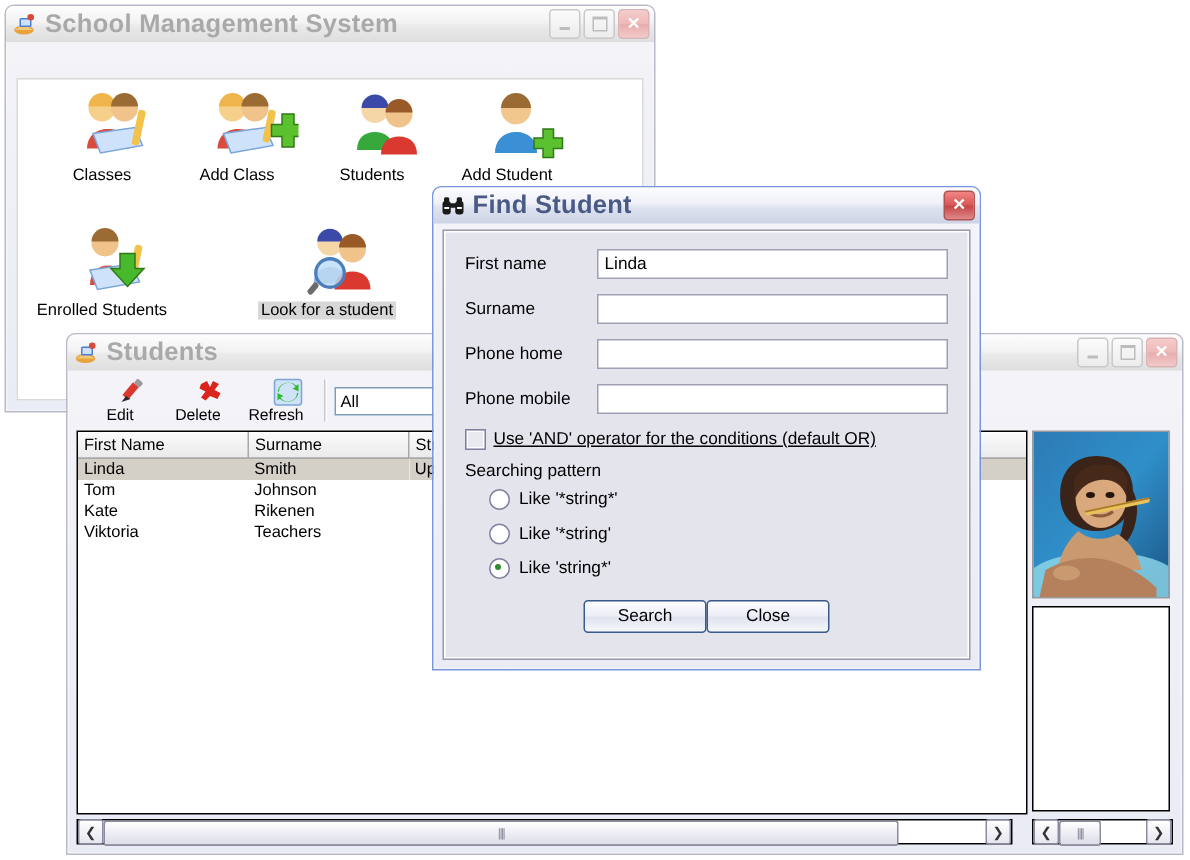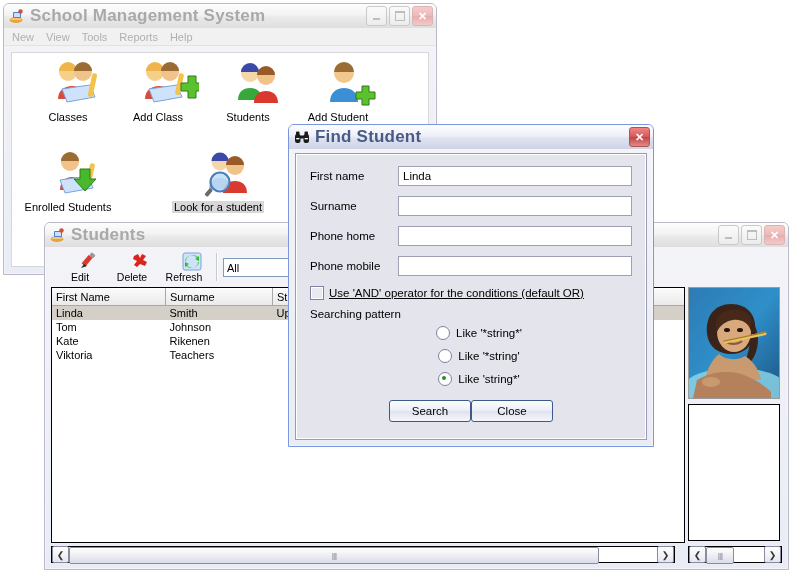--- a/index.html
+++ b/index.html
@@ -148,21 +148,21 @@
   }
   .field-row{display:flex;align-items:center;margin:0 0 10px 0;}
   .field-row label{width:88px;font-size:11.5px;}
   .field-row input{
     flex:1 1 auto;height:20px;border:1px solid #a0a0b4;background:#fff;
     font-family:"Liberation Sans", sans-serif;font-size:11.5px;padding:1px 4px;box-sizing:border-box;
   }
   .chkrow{display:flex;align-items:center;gap:5px;margin:2px 0 8px 0;font-size:11.5px;text-decoration:underline;}
   .chk{width:12px;height:12px;border:1px solid #8080a0;background:#e9e9f0;box-shadow:0 0 0 1px #fff inset;flex:0 0 auto;}
   .sp-label{font-size:11.5px;margin-bottom:6px;}
-  .radrow{display:flex;align-items:center;gap:6px;margin:0 0 9px 16px;font-size:11.5px;justify-content:center;}
+  .radrow{display:flex;align-items:center;gap:6px;margin:0 0 9px 16px;font-size:11.5px;}
   .rad{width:12px;height:12px;border-radius:50%;border:1px solid #8080a0;background:#fff;position:relative;flex:0 0 auto;}
   .rad.on::after{
     content:"";position:absolute;left:3px;top:3px;width:4px;height:4px;border-radius:50%;background:#2e8b2e;
   }
   .btnrow{display:flex;justify-content:center;gap:0;margin-top:14px;}
   .btn{
     width:82px;height:22px;border:1px solid #3a5a8c;border-radius:3px;
     background:linear-gradient(180deg,#fdfdff 0%,#eceef6 48%,#dfe3ef 52%,#f6f7fb 100%);
     font-family:"Liberation Sans", sans-serif;font-size:11.5px;color:#000;
     display:flex;align-items:center;justify-content:center;
@@ -187,27 +187,20 @@
       <span class="tb-btn inactive">
           <i class="glyph-min"></i>
         </span>
       <span class="tb-btn inactive">
           <i class="glyph-max"></i>
         </span>
       <span class="tb-btn close inactive">✕</span>
     </span>
   </div>
 
-  <div class="menubar">
-    <span>New</span>
-    <span>View</span>
-    <span>Tools</span>
-    <span>Reports</span>
-    <span>Help</span>
-  </div>
 
   <div class="client">
     <div class="icon-grid">
 
       <div class="icon-cell" style="left:8px;top:6px;">
         <div class="glyph">
           <svg width="62" height="52" viewBox="0 0 62 52" style="margin-left:17px">
             <circle cx="22" cy="13" r="9" fill="#f5d08a"></circle>
               <path d="M13 12a9 9 0 0 1 18 0z" fill="#f0b54a"></path>
             <circle cx="37" cy="13" r="9" fill="#f0c38a"></circle>

